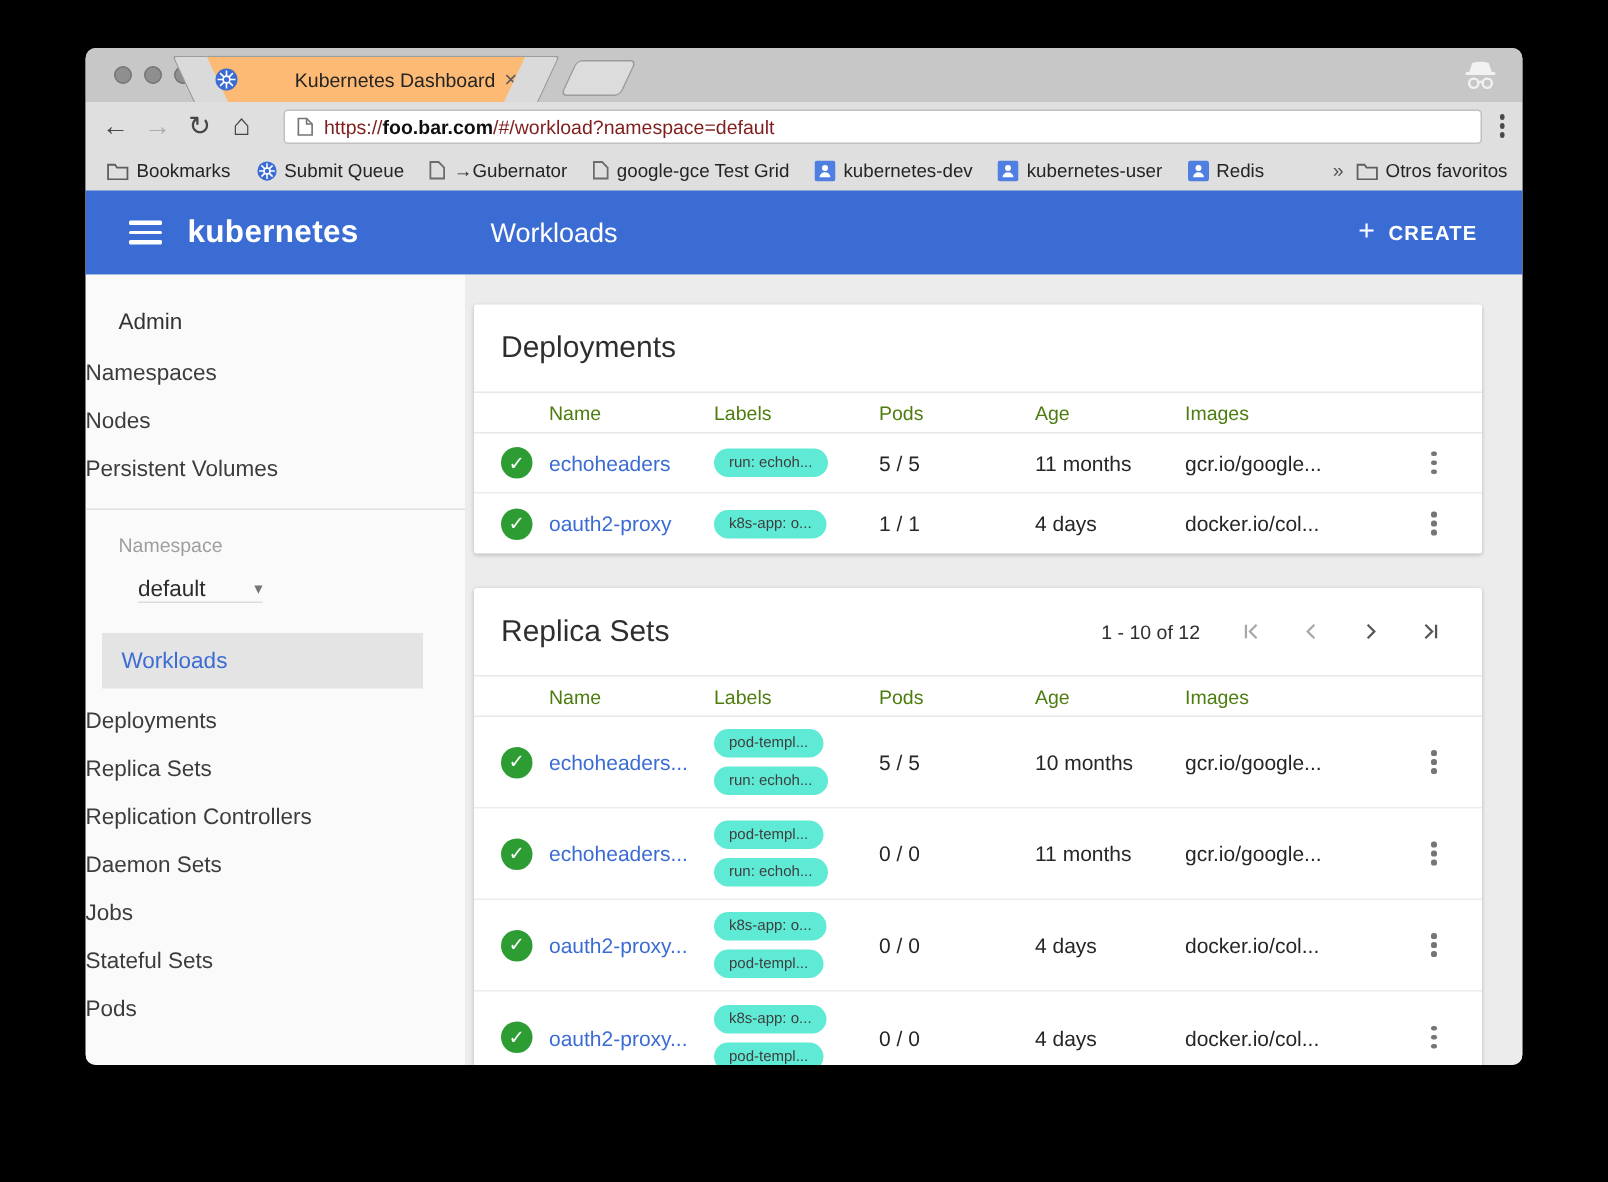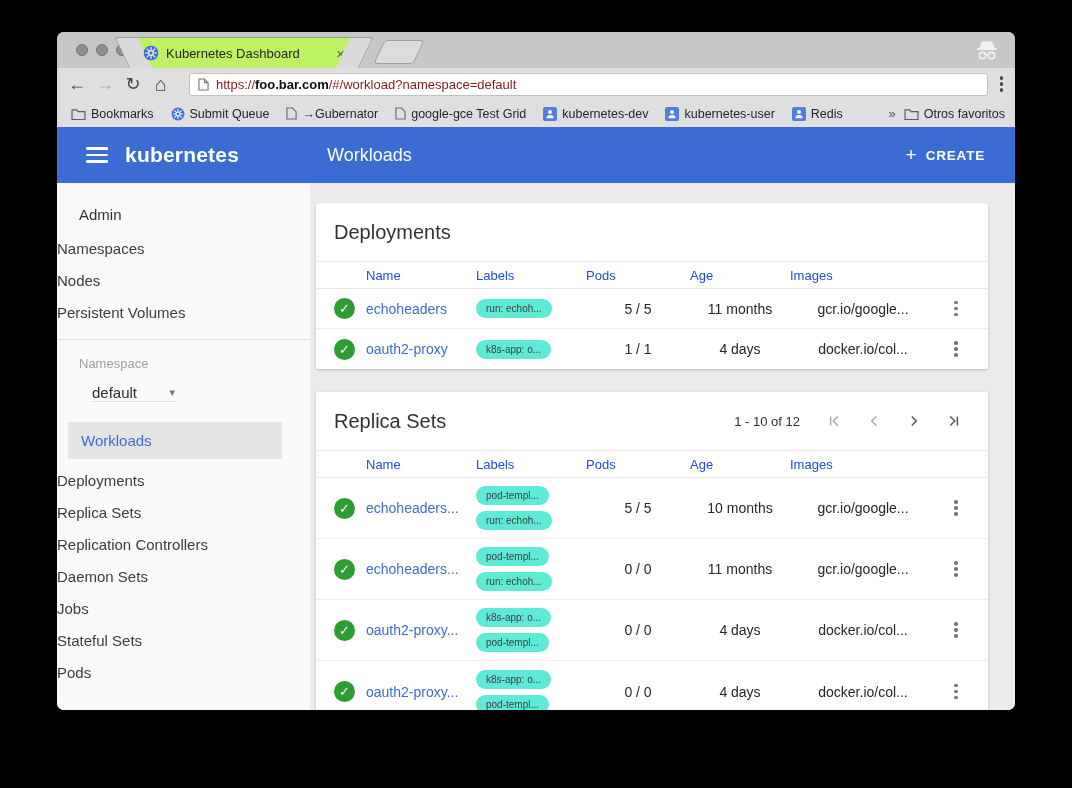--- a/index.html
+++ b/index.html
@@ -5,22 +5,22 @@
   html,body{margin:0;padding:0;background:#000;}
   *{box-sizing:border-box;font-family:"Liberation Sans","DejaVu Sans",sans-serif;}
   .stage{position:relative;width:1072px;height:788px;background:#000;overflow:hidden;}
   .window{position:absolute;left:57px;top:32px;width:958px;height:678px;border-radius:7px;
           overflow:hidden;background:#dedede;box-shadow:0 20px 50px rgba(0,0,0,.65);}
 
   
   .tabstrip{position:absolute;left:0;top:0;width:100%;height:36px;background:#c7c7c7;}
   .lights{position:absolute;left:19px;top:12px;display:flex;gap:8px;}
   .light{width:12px;height:12px;border-radius:50%;background:#8f8f8f;border:1px solid #747474;}
-  .tab{position:absolute;left:78px;top:5px;width:218px;height:31px;background:#bef264;
-       border-top:1px solid #9c9c9c;border-radius:4px 4px 0 0;display:flex;align-items:center;padding:0 8px;}
+  .tab{position:absolute;left:78px;top:5px;width:218px;height:31px;background:#fdba74;
+       border-top:1px solid #9c9c9c;border-radius:4px 4px 0 0;display:flex;align-items:center;padding:0 8px;text-align:right;}
   .tab::before,.tab::after{content:"";position:absolute;top:-1px;width:22px;height:31px;background:#dadada;border-top:1px solid #9c9c9c;}
   .tab::before{left:-13px;transform:skewX(25deg);border-left:1px solid #9c9c9c;border-radius:3px 0 0 0;}
   .tab::after{right:-13px;transform:skewX(-25deg);border-right:1px solid #9c9c9c;border-radius:0 3px 0 0;}
   .tab-title{flex:1;font-size:13px;color:#242424;margin-left:7px;white-space:nowrap;overflow:hidden;}
   .tab-close{font-size:15px;color:#5c5c5c;margin-left:6px;cursor:default;}
   .newtab{position:absolute;left:322px;top:8px;width:40px;height:24px;background:#dcdcdc;
           border:1px solid #9c9c9c;border-radius:4px;transform:skewX(-25deg);}
   .incog{position:absolute;right:16px;top:8px;width:24px;height:21px;}
 
   
@@ -74,29 +74,29 @@
   .card{background:#fff;border-radius:2px;box-shadow:0 1px 3px rgba(0,0,0,.22);margin-bottom:23px;}
   .card-head{height:58px;display:flex;align-items:center;justify-content:space-between;padding:0 14px 0 18px;}
   .card-title{font-size:20px;color:rgba(0,0,0,.82);}
   .pager{display:flex;align-items:center;}
   .pg-txt{font-size:13px;color:#2f2f2f;margin-right:14px;}
   .pg-btn{width:40px;display:flex;justify-content:center;align-items:center;cursor:default;}
 
   .grid{display:grid;grid-template-columns:32px 110px 110px 104px 100px 1fr 40px;
         align-items:center;padding:0 12px 0 18px;}
   .thead{height:28px;border-top:1px solid #e8e8e8;border-bottom:1px solid #e8e8e8;}
-  .th{font-size:13px;color:#1d4ed8;}
+  .th{font-size:13px;color:#4d7c0f;}
   .trow{border-bottom:1px solid #ededed;}
   .trow.h40{height:40px;}
   .trow.h61{height:61px;}
   .trow:last-child{border-bottom:none;}
   .status-ic{width:21px;height:21px;border-radius:50%;background:#2d9c33;color:#fff;
              display:flex;align-items:center;justify-content:center;font-size:13px;font-weight:700;}
   .link{color:#3b6cd4;font-size:14px;cursor:pointer;white-space:nowrap;}
-  .cell{font-size:14px;color:#262626;white-space:nowrap;text-align:center;}
+  .cell{font-size:14px;color:#262626;white-space:nowrap;}
   .chip{background:#5eead4;border-radius:10px;padding:4px 10px;font-size:10px;color:#3f3f3f;
         width:fit-content;white-space:nowrap;}
   .chips{display:flex;flex-direction:column;gap:6px;}
   .kebab{display:flex;flex-direction:column;gap:2.5px;justify-self:center;cursor:pointer;}
   .kebab i{width:3.5px;height:3.5px;border-radius:50%;background:#757575;}
 </style>
 </head>
 <body>
 
 <div class="stage">

